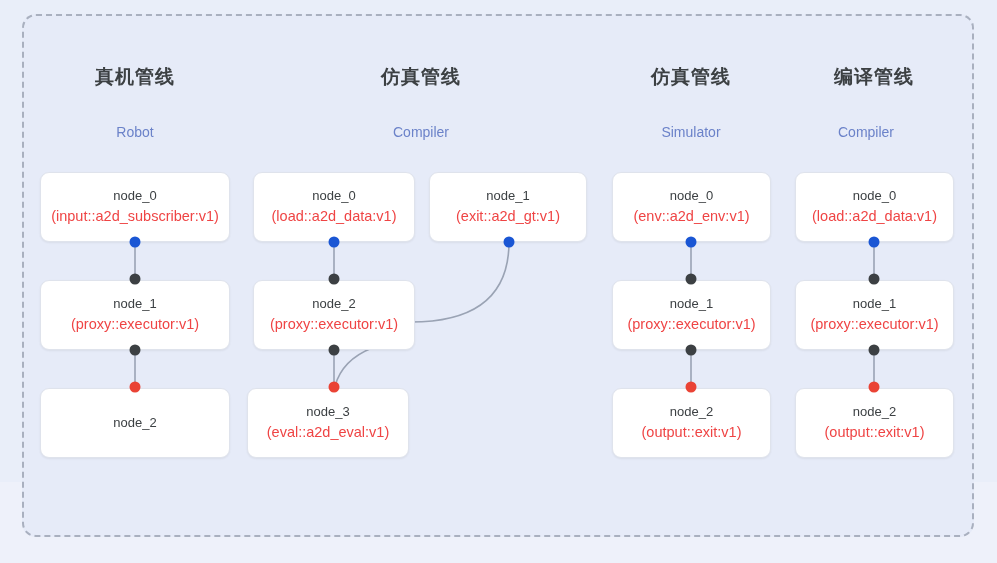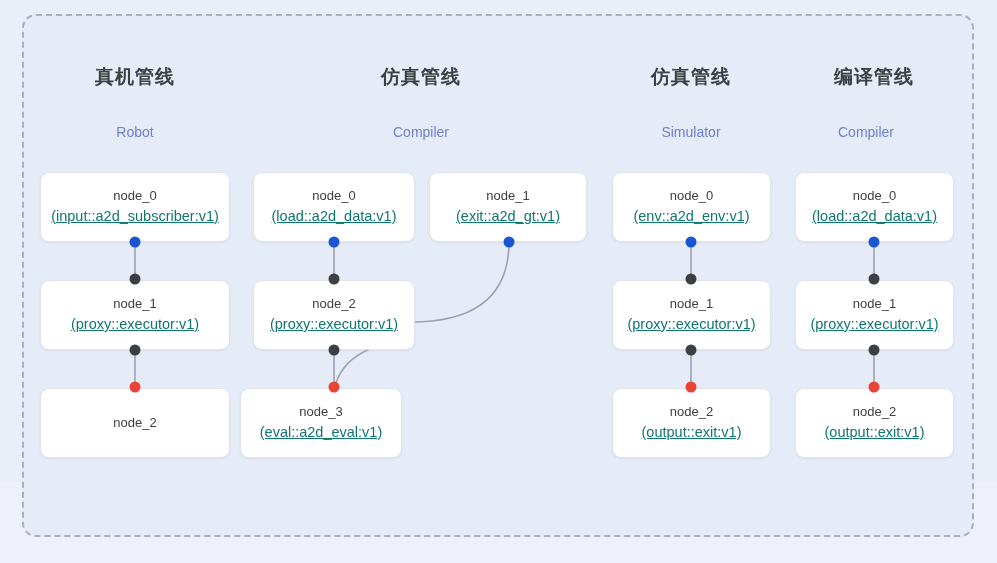--- a/index.html
+++ b/index.html
@@ -67,24 +67,23 @@
     justify-content: center;
     z-index: 3;
   }
   .node-title {
     font-size: 13px;
     color: #3c4043;
     line-height: 1.45;
   }
   .node-sub {
     font-size: 14.5px;
-    color: #0f766e;
+    color: #ef4444;
     line-height: 1.45;
     white-space: nowrap;
-    text-decoration: underline;
   }
   .port {
     position: absolute;
     width: 11px;
     height: 11px;
     border-radius: 50%;
     z-index: 6;
     transform: translate(-50%, -50%);
   }
   .port-blue  { background: #1a56d4; }
@@ -151,21 +150,21 @@
   </div>
   <div class="port port-blue" style="left:509px; top:242px;"></div>
 
   <div class="node" style="left:253px; top:280px; width:162px; height:70px;">
     <div class="node-title">node_2</div>
     <div class="node-sub">(proxy::executor:v1)</div>
   </div>
   <div class="port port-dark" style="left:334px; top:279px;"></div>
   <div class="port port-dark" style="left:334px; top:350px;"></div>
 
-  <div class="node" style="left:240px; top:388px; width:162px; height:70px;">
+  <div class="node" style="left:247px; top:388px; width:162px; height:70px;">
     <div class="node-title">node_3</div>
     <div class="node-sub">(eval::a2d_eval:v1)</div>
   </div>
   <div class="port port-red" style="left:334px; top:387px;"></div>
 
   <div class="col-title-cn" style="left:611px; top:64px; width:160px;">仿真管线</div>
   <div class="col-title-en" style="left:611px; top:124px; width:160px;">Simulator</div>
 
   <div class="node" style="left:612px; top:172px; width:159px; height:70px;">
     <div class="node-title">node_0</div>

